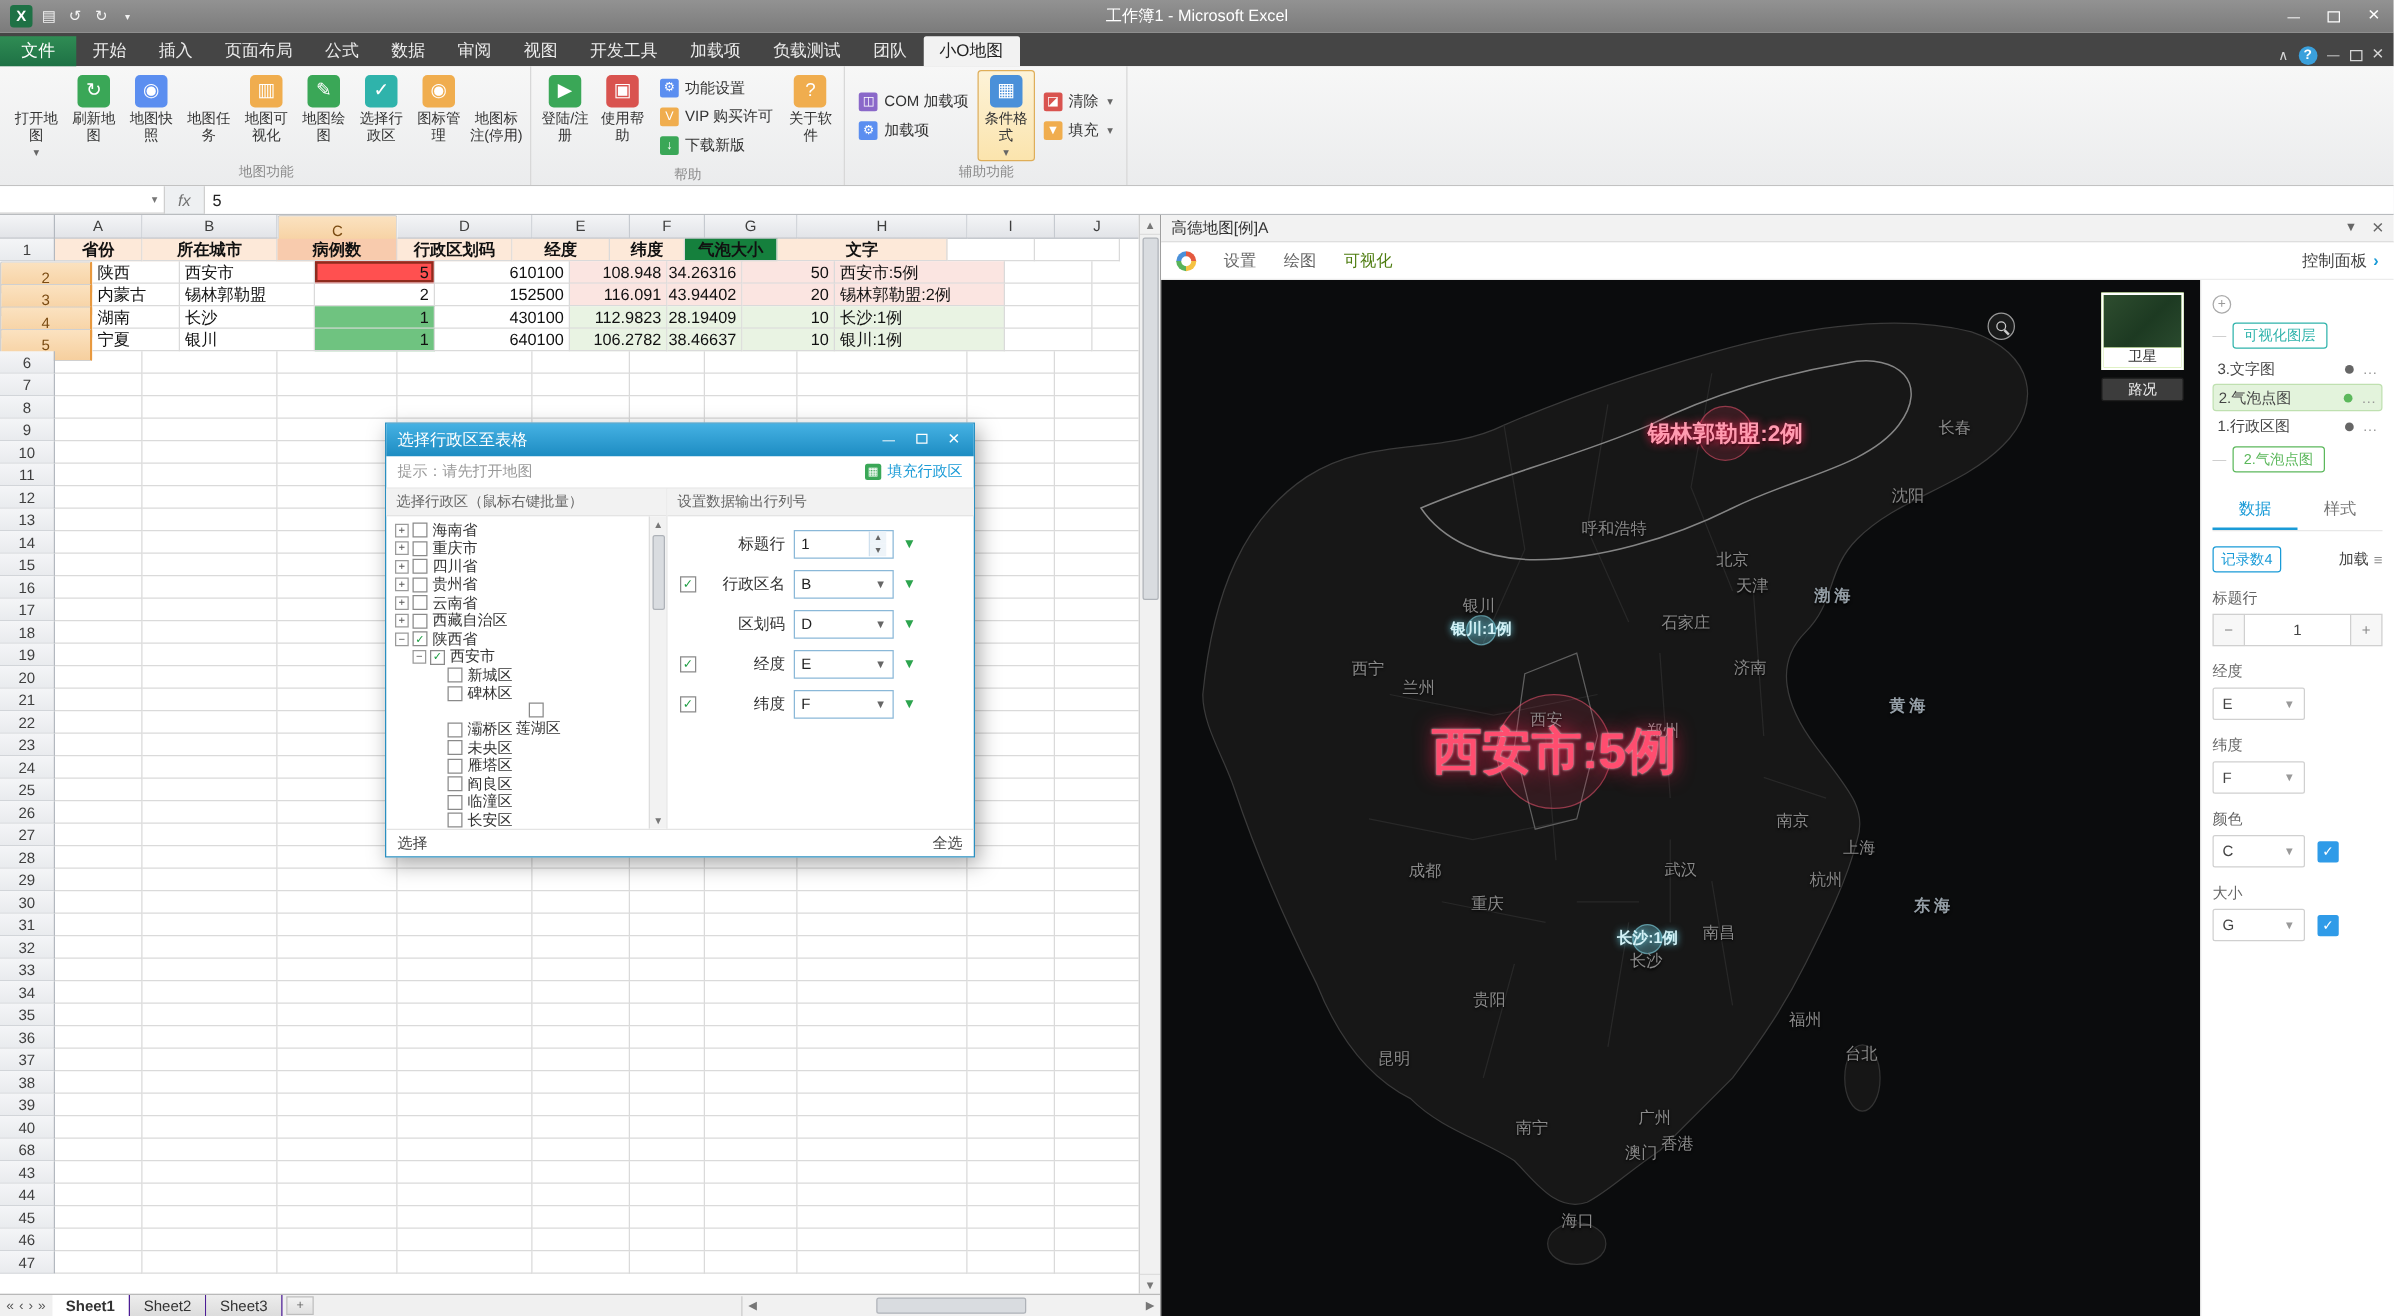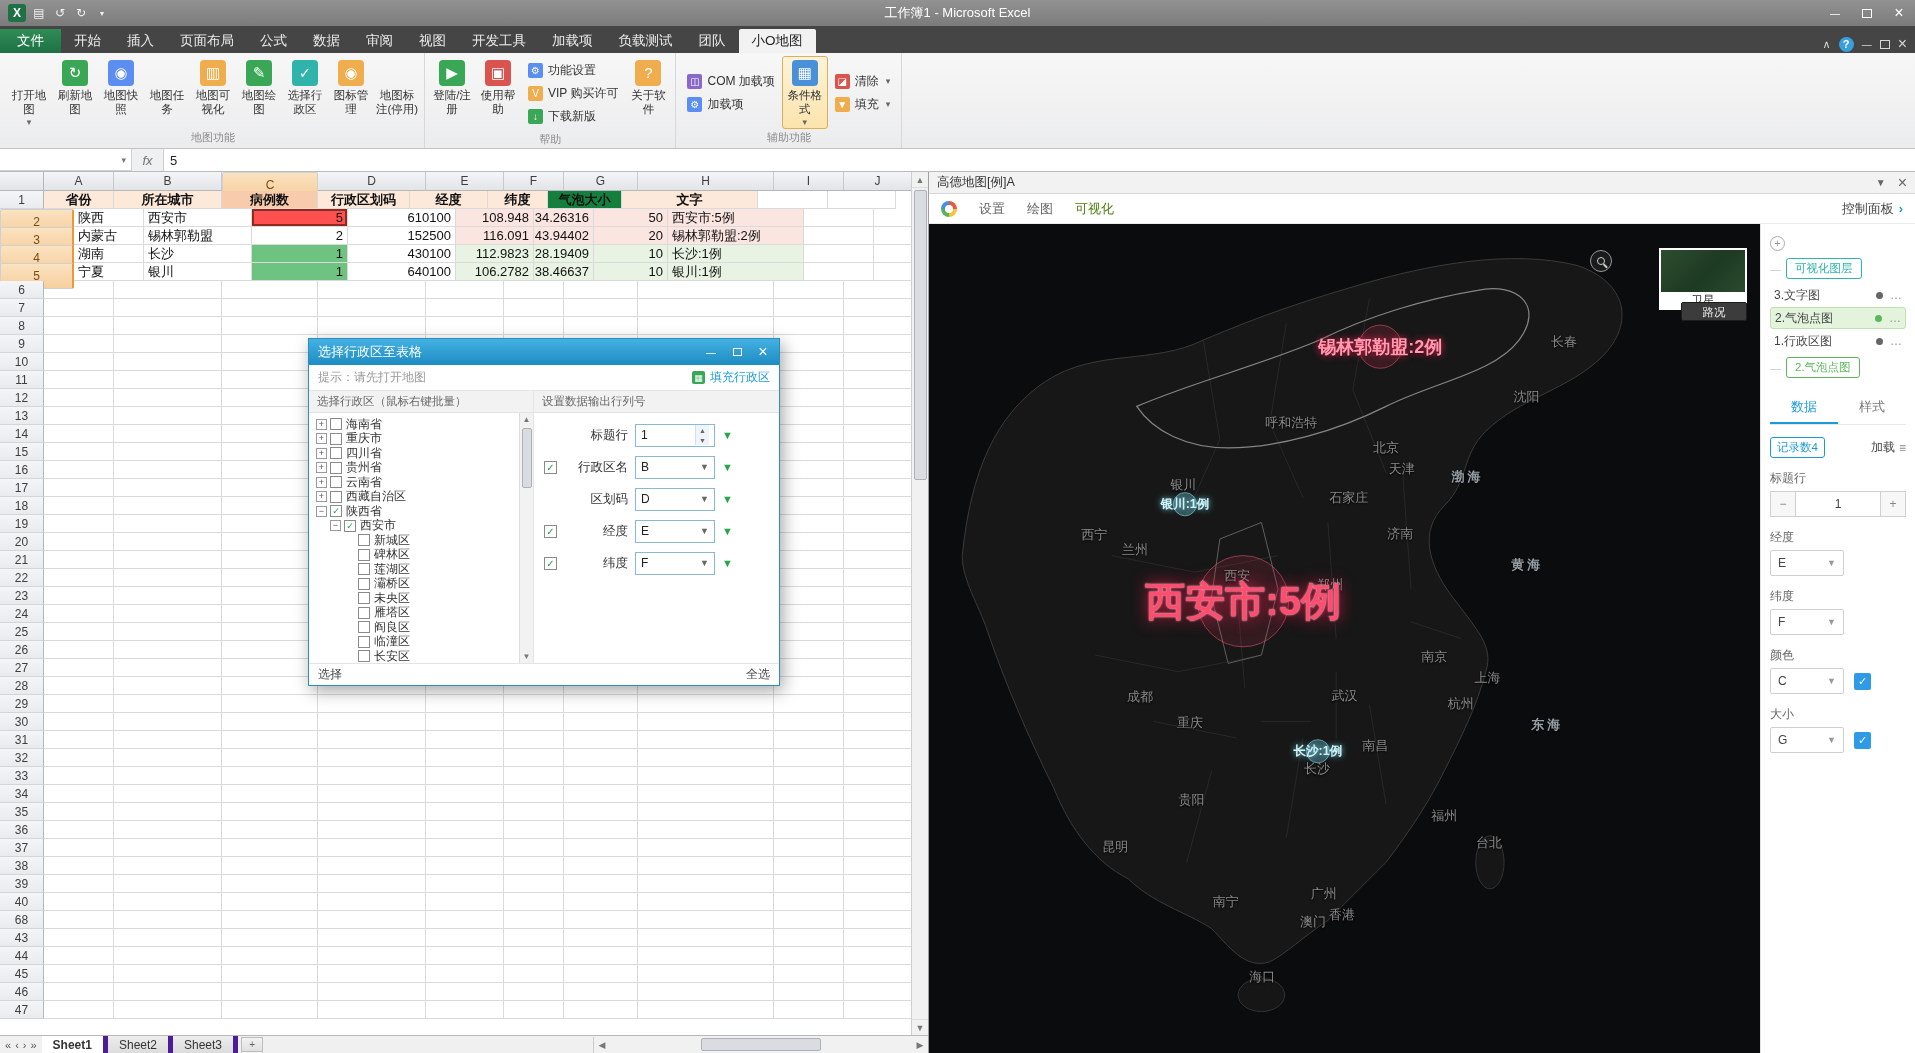--- a/index.html
+++ b/index.html
@@ -65,21 +65,21 @@
   .cell{flex:none;border-right:1px solid #dadada;border-bottom:1px solid #dadada;font-size:13px;display:flex;align-items:center;padding:0 4px;color:#111;white-space:nowrap;overflow:hidden}
   .cell.num{justify-content:flex-end}
   .cell.ctr{justify-content:center;font-weight:bold}
   .vscroll{width:17px;flex:none;background:#f1f1f1;border-left:1px solid #cfcfcf;display:flex;flex-direction:column;align-items:center}
   .sarrow{width:17px;height:16px;display:flex;align-items:center;justify-content:center;color:#777;font-size:9px;background:#f1f1f1;border-bottom:1px solid #ddd}
   .sarrow.b{margin-top:auto;border-top:1px solid #ddd;border-bottom:none}
   .vthumb{width:13px;height:290px;background:#d9dce0;border:1px solid #aeb2b8;border-radius:2px;margin-top:2px}
 
   .sheetbar{height:18px;background:#f0f0f0;border-top:1px solid #b9b9b9;display:flex;align-items:center;font-size:12px}
   .snav{display:flex;padding:0 5px;color:#555;gap:4px;font-size:11px}
-  .stab{padding:0 11px;height:17px;display:flex;align-items:center;background:linear-gradient(#ededed,#dcdcdc);border-right:5px solid #4c1d95;color:#333}
+  .stab{padding:0 11px;height:17px;display:flex;align-items:center;background:linear-gradient(#ededed,#dcdcdc);border-right:1px solid #4c1d95;color:#333}
   .stab.active{background:#fff;font-weight:bold}
   .addsheet{width:22px;height:15px;margin-left:3px;background:linear-gradient(#f2f2f2,#e0e0e0);border:1px solid #bdbdbd;display:flex;align-items:center;justify-content:center;color:#666;font-size:10px}
   .hscroll{margin-left:auto;display:flex;align-items:center;width:335px;height:16px;background:#f1f1f1;border-left:1px solid #ccc}
   .harrow{width:16px;height:16px;display:flex;align-items:center;justify-content:center;color:#777;font-size:9px}
   .htrack{flex:1;height:16px;position:relative}
   .hthumb{position:absolute;left:30%;top:1px;width:120px;height:13px;background:#d9dce0;border:1px solid #aeb2b8;border-radius:2px}
 
   
   .mpanel{flex:1;display:flex;flex-direction:column;background:#fff;min-width:0}
   .mphead{height:22px;background:#f2f2f2;border-bottom:1px solid #d7d7d7;display:flex;align-items:center;padding:0 8px;font-size:12.5px;color:#333}
@@ -92,21 +92,21 @@
   .panel-label{margin-left:auto;font-size:13px;color:#444;display:flex;align-items:center;gap:5px}
   .chev{color:#1a9bd7;font-weight:bold}
   .mbody{flex:1;display:flex;min-height:0}
   .map{flex:1;position:relative;background:#0b0c0d;overflow:hidden;min-width:0}
   .map svg{position:absolute;inset:0;width:100%;height:100%}
   .mlabel{position:absolute;transform:translate(-50%,-50%);white-space:nowrap;font-size:13px;color:#8a8a8a;text-shadow:0 1px 2px #000}
   .mlabel.sea{color:#96a0a8;font-weight:bold;letter-spacing:3px}
   .mlabel.d-pink{color:#ff9bb0;font-weight:bold;font-size:18px;text-shadow:0 0 7px rgba(255,40,90,.95),0 1px 2px #000}
   .mlabel.d-big{color:#ff4d6f;font-weight:bold;font-size:40px;text-shadow:0 0 2px #ffd9e0,0 0 16px rgba(255,30,80,.85)}
   .mlabel.d-cyan{color:#d3f2f7;font-size:12.5px;font-weight:bold;text-shadow:0 0 6px rgba(110,220,240,.95)}
-  .sat{position:absolute;top:24px;right:13px;width:88px;border:2px solid #fff;background:#84cc16}
+  .sat{position:absolute;top:10px;right:13px;width:66px;border:2px solid #fff;background:#84cc16}
   .sat-img{height:42px;background:linear-gradient(135deg,#2e4d2f,#1d3a22 55%,#2a4a2e)}
   .sat-cap{background:#fff;color:#333;font-size:11.5px;text-align:center;height:16px;line-height:16px}
   .traffic{position:absolute;top:78px;right:13px;width:66px;background:#3c3c3c;color:#eee;text-align:center;font-size:11.5px;height:19px;line-height:19px;border-radius:2px;border:1px solid #1d1d1d}
   .zoomctl{position:absolute;top:26px;right:148px;width:22px;height:22px;border-radius:50%;border:1px solid #999;background:rgba(35,35,35,.65);display:flex;align-items:center;justify-content:center}
   .mag{width:8px;height:8px;border:1.5px solid #ccc;border-radius:50%;position:relative}
   .mag::after{content:"";position:absolute;width:5px;height:1.5px;background:#ccc;transform:rotate(45deg);right:-4px;bottom:-2px}
 
   
   .sidebar{width:155px;flex:none;border-left:1px solid #e3e3e3;background:#fff;padding:8px 9px;display:flex;flex-direction:column;font-size:12px;color:#444;overflow:hidden}
   .sb-plusrow{height:22px;display:flex;align-items:center}
@@ -1232,21 +1232,21 @@
             <div class="titem" style="padding-left: 28px;">
               <span class="tspace"></span>
               <span class="tcb"></span>
               <span>新城区</span>
             </div>
             <div class="titem" style="padding-left: 28px;">
               <span class="tspace"></span>
               <span class="tcb"></span>
               <span>碑林区</span>
             </div>
-            <div class="titem" style="padding-left: 28px;">
+            <div class="titem" style="padding-left: 28px; flex-direction: column;">
               <span class="tspace"></span>
               <span class="tcb"></span>
               <span>莲湖区</span>
             </div>
             <div class="titem" style="padding-left: 28px;">
               <span class="tspace"></span>
               <span class="tcb"></span>
               <span>灞桥区</span>
             </div>
             <div class="titem" style="padding-left: 28px;">

